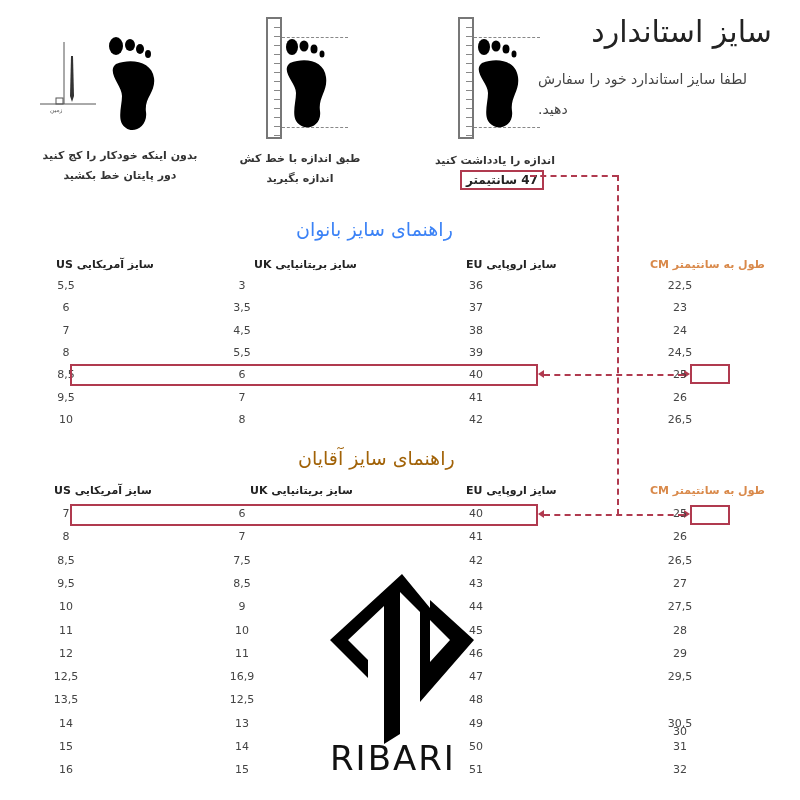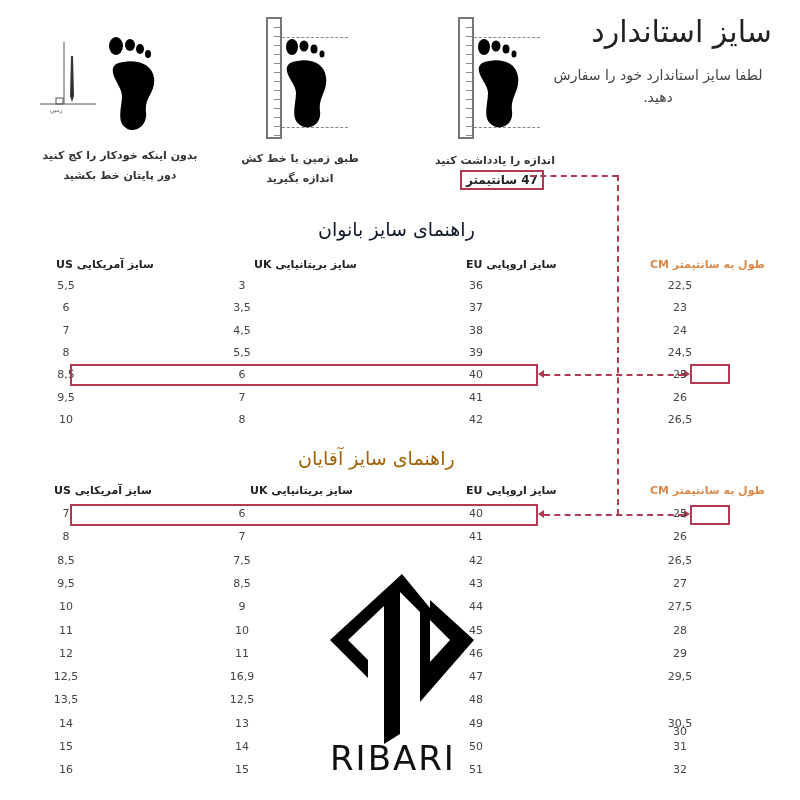--- a/index.html
+++ b/index.html
@@ -5,30 +5,30 @@
     html, body { margin: 0; padding: 0; }
     body {
       width: 800px; height: 800px; background: #ffffff; position: relative; overflow: hidden;
       font-family: "DejaVu Sans", sans-serif; color: #333;
     }
     .abs { position: absolute; }
     .title {
       right: 28px; top: 14px; font-size: 30px; color: #222; direction: rtl; font-weight: normal;
     }
     .subtitle {
-      right: 22px; top: 64px; width: 240px; font-size: 14px; color: #444; direction: rtl; text-align: center; line-height: 22px;
+      right: 22px; top: 64px; width: 240px; font-size: 14px; color: #444; direction: rtl; text-align: left; line-height: 30px;
     }
     .step-caption {
       font-size: 11px; color: #333; direction: rtl; text-align: center; line-height: 20px; font-weight: bold;
     }
     .measure-box {
       border: 2px solid #b03a4f; padding: 0 4px; font-size: 12px; font-weight: bold; color: #222; direction: rtl; display: inline-block; line-height: 16px;
     }
     .section-title { font-size: 19px; direction: rtl; }
-    .women-title { color: #0f172a; margin-left: 22px; }
+    .women-title { color: #3b82f6; }
     .men-title { color: #a16207; }
     .col-head { font-size: 11px; color: #222; direction: rtl; white-space: nowrap; font-weight: bold; }
     .cm-head { color: #d9894a; }
     .cell { font-size: 11px; color: #444; text-align: center; width: 60px; }
     .hl-box { border: 2px solid #b03a4f; }
     .hl-cm { border: 2px solid #b03a4f; width: 36px; height: 16px; }
     .dash-h { border-top: 2px dashed #b03a4f; height: 0; }
     .dash-v { border-left: 2px dashed #b03a4f; width: 0; }
     .arrow-head { width: 0; height: 0; border-top: 4px solid transparent; border-bottom: 4px solid transparent; }
     .arrow-left { border-right: 6px solid #b03a4f; }
@@ -73,21 +73,21 @@
   <div class="abs dot-line" style="left:62px; top:22px; width:66px;"></div>
   <div class="abs dot-line" style="left:62px; top:112px; width:66px;"></div>
   <svg class="abs" style="left:64px; top:22px;" width="60" height="92" viewBox="0 0 60 92">
     <ellipse cx="8" cy="10" rx="6" ry="8" fill="#000"></ellipse>
     <ellipse cx="20" cy="9" rx="4.5" ry="5.5" fill="#000"></ellipse>
     <ellipse cx="30" cy="12" rx="3.5" ry="4.5" fill="#000"></ellipse>
     <ellipse cx="38" cy="17" rx="2.5" ry="3.5" fill="#000"></ellipse>
     <path d="M6 26 C22 20 40 24 42 40 C44 54 34 60 36 74 C38 88 24 94 16 88 C6 82 12 66 12 56 C12 46 -4 34 6 26 Z" fill="#000"></path>
   </svg>
   <div class="abs step-caption" style="left:0; top:134px; width:160px;">
-    <div>طبق زمین با خط کش</div>
+    <div>طبق اندازه با خط کش</div>
     <div>اندازه بگیرید</div>
   </div>
 </div>
 
 <div class="abs" style="left:410px; top:15px; width:160px; height:175px;">
   <div class="abs ruler" style="left:48px; top:2px;"></div>
   <div class="abs dot-line" style="left:64px; top:22px; width:66px;"></div>
   <div class="abs dot-line" style="left:64px; top:112px; width:66px;"></div>
   <svg class="abs" style="left:66px; top:22px;" width="60" height="92" viewBox="0 0 60 92">
     <ellipse cx="8" cy="10" rx="6" ry="8" fill="#000"></ellipse>

